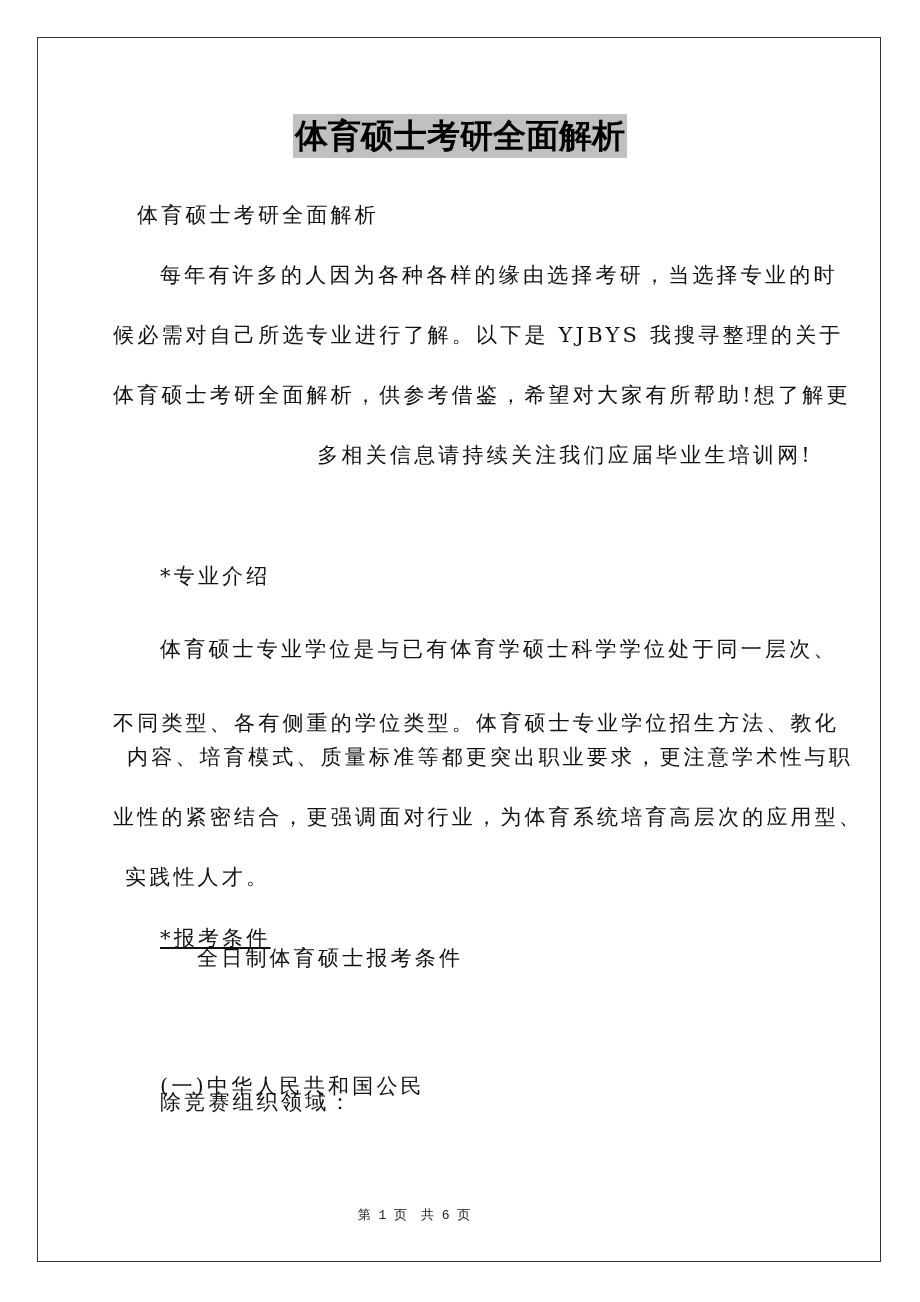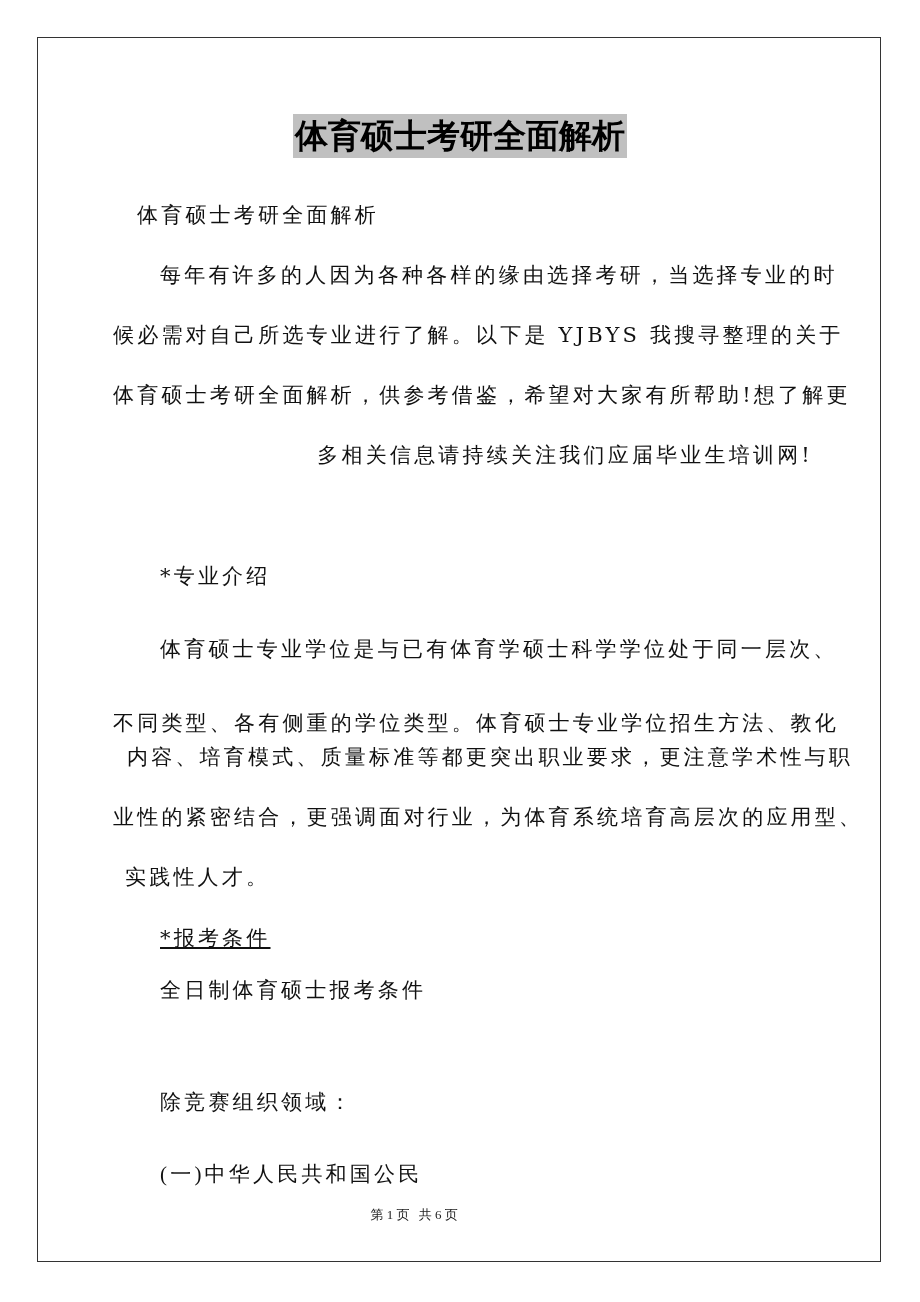--- a/index.html
+++ b/index.html
@@ -16,21 +16,21 @@
     }
     .line {
       position: absolute; left: 113px; width: 700px;
       font-family: "DejaVu Serif", serif; font-size: 21px; color: #111;
       white-space: nowrap; letter-spacing: 3.2px; line-height: 28px;
     }
     .indent { left: 160px; }
     .sub { left: 137px; }
     .footer {
       position: absolute; left: 0; top: 1206px; width: 828px; text-align: center;
-      font-family: Liberation Serif, serif; font-size: 13px; color: #222;
+      font-family: Liberation Mono, monospace; font-size: 13px; color: #222;
     }
     .footer span { margin: 0 3px; }
   </style>
 </head>
 <body>
 
 <div class="page-frame"></div>
 
 <div class="title-wrap">
   <span class="title">体育硕士考研全面解析</span>
@@ -45,20 +45,20 @@
 
 <div class="line indent" style="top:562px;">*专业介绍</div>
 
 <div class="line indent" style="top:623px;margin-top:12px;">体育硕士专业学位是与已有体育学硕士科学学位处于同一层次、</div>
 <div class="line" style="top:683px;margin-top:26px;">不同类型、各有侧重的学位类型。体育硕士专业学位招生方法、教化</div>
 <div class="line" style="top:743px;margin-left:14px;">内容、培育模式、质量标准等都更突出职业要求，更注意学术性与职</div>
 <div class="line" style="top:803px;">业性的紧密结合，更强调面对行业，为体育系统培育高层次的应用型、</div>
 <div class="line" style="top:863px;margin-left:12px;">实践性人才。</div>
 
 <div class="line indent" style="top:924px;text-decoration:underline;">*报考条件</div>
-<div class="line indent" style="top:976px;">全日制体育硕士报考条件</div>
+<div class="line indent" style="top:944px;margin-left:37px;">全日制体育硕士报考条件</div>
 <div class="line indent" style="top:1088px;">除竞赛组织领域：</div>
-<div class="line indent" style="top:1160px;font-family:Liberation Serif, serif;">(一)中华人民共和国公民</div>
+<div class="line indent" style="top:1072px;">(一)中华人民共和国公民</div>
 
 <div class="footer">
   <span>第 1 页</span>
   <span>共 6 页</span>
 </div>
 
 </body></html>

